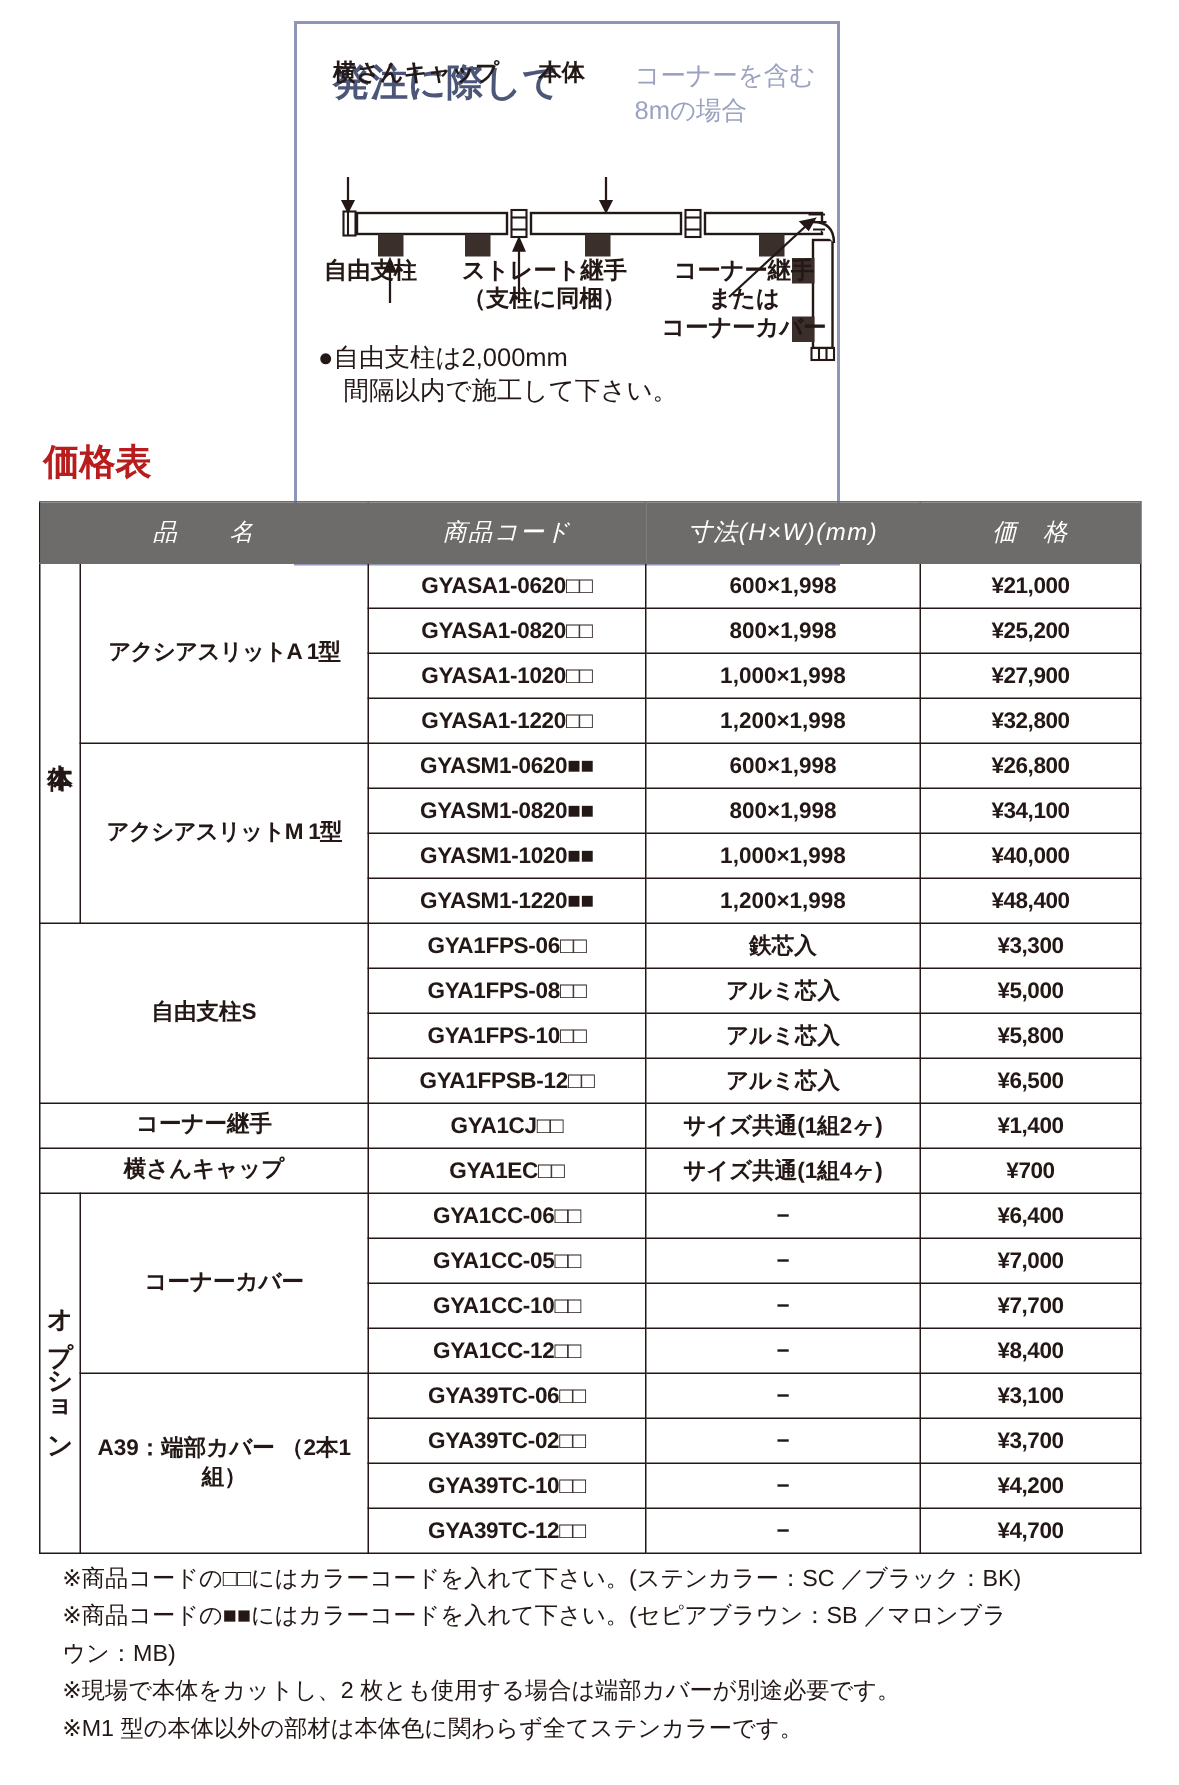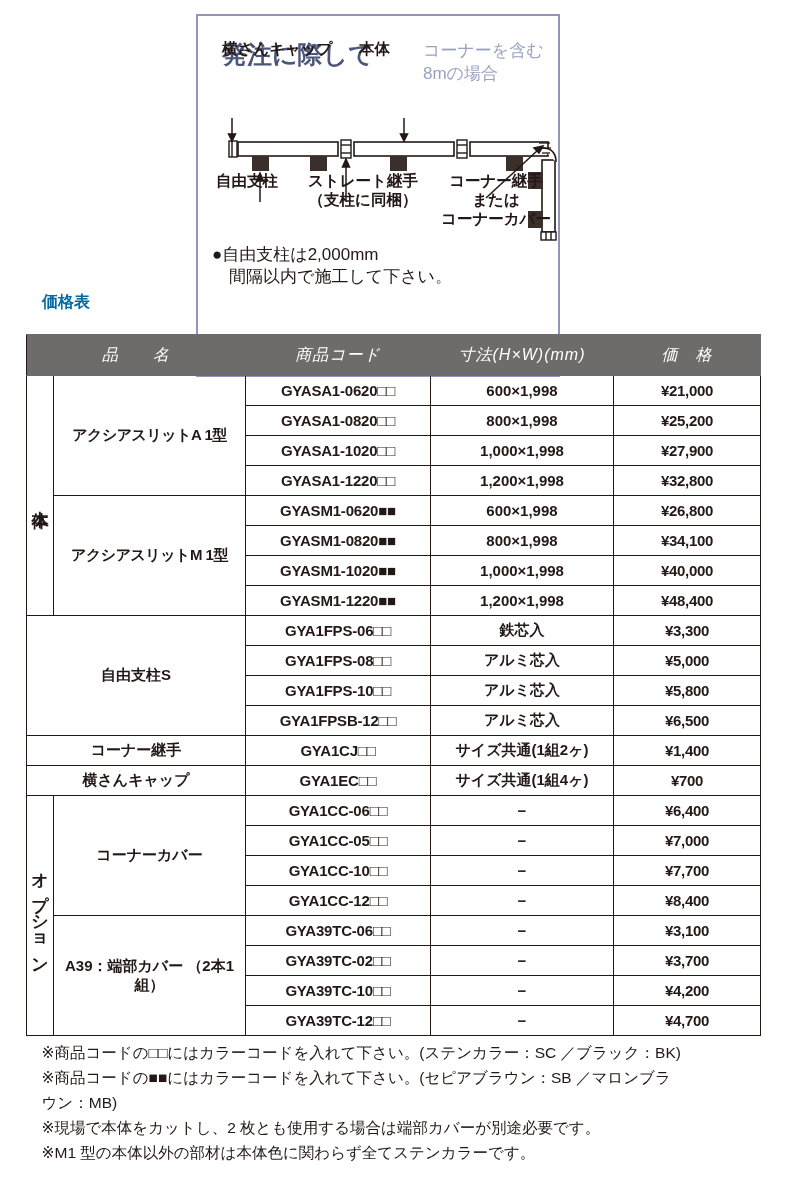--- a/index.html
+++ b/index.html
@@ -52,34 +52,34 @@
     font-size: 15.5px;
     font-weight: bold;
     color: #231815;
     white-space: pre-line;
     line-height: 1.22;
   }
 
   #note-bullet {
     position: absolute;
     left: 14px;
-    top: 228px;
+    top: 212px;
     font-size: 17px;
     line-height: 1.28;
     white-space: pre-line;
     color: #231815;
   }
 
   
   #table-title {
     position: absolute;
-    left: 42px; top: 292px;
-    font-size: 16px;
+    left: 29px; top: 292px;
+    font-size: 24px;
     font-weight: bold;
-    color: #0369a1;
+    color: #b91c1c;
   }
 
   
   #price-table {
     position: absolute;
     left: 26px;
     top: 334px;
     width: 734px;
     border-collapse: collapse;
     table-layout: fixed;

